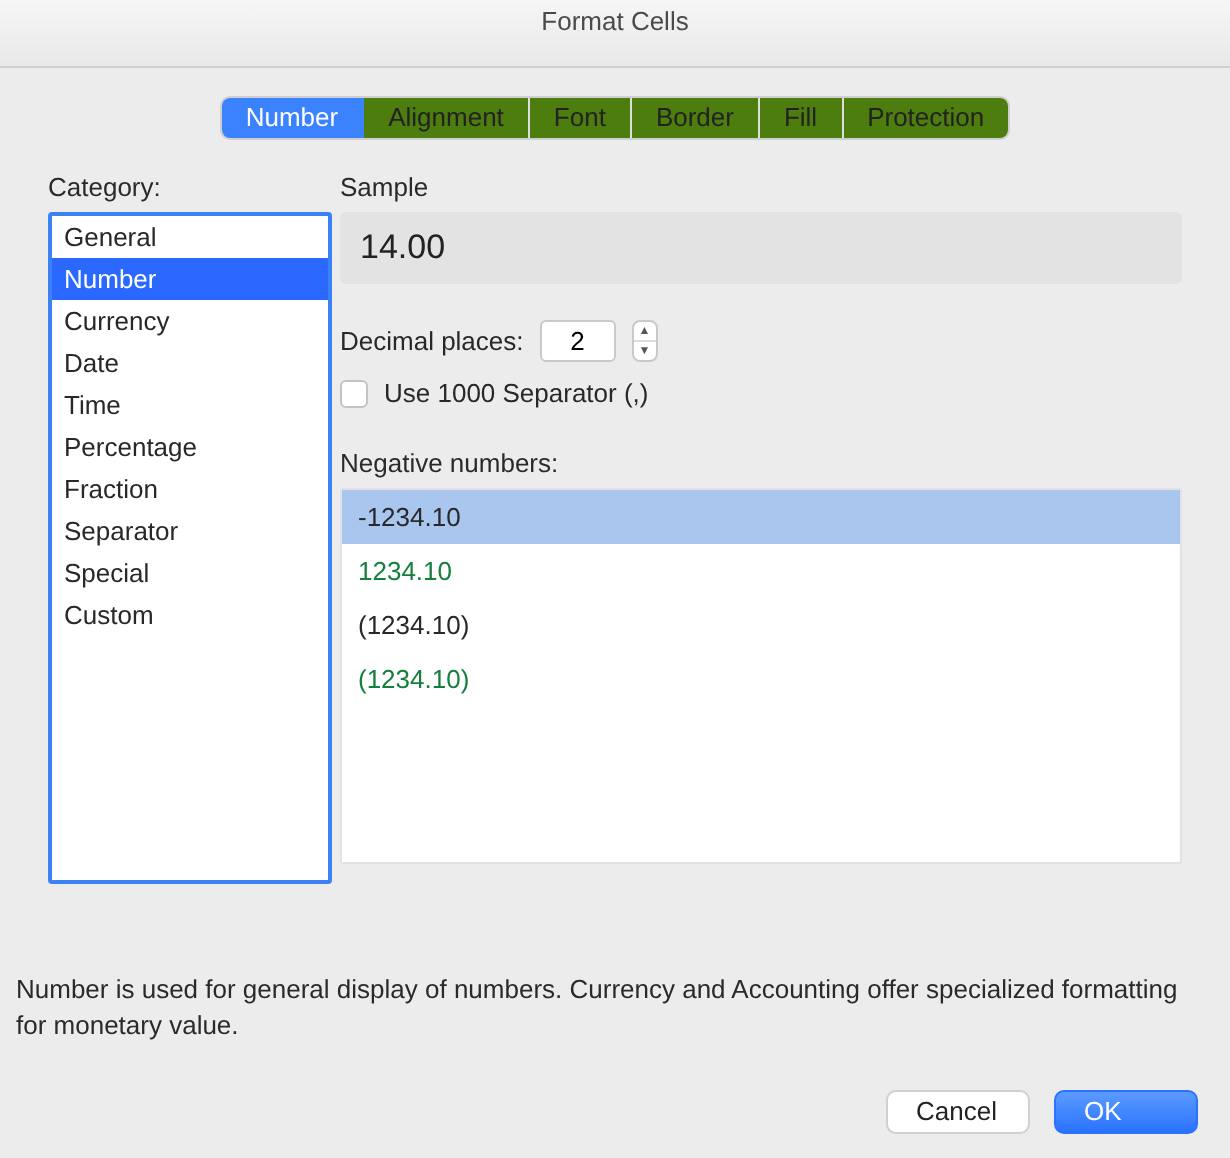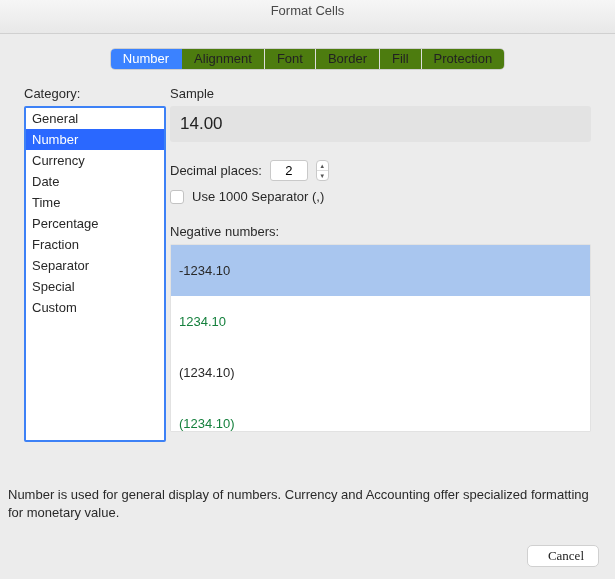--- a/index.html
+++ b/index.html
@@ -143,21 +143,21 @@
 
   .negbox {
     border: 1px solid #e2e2e2;
     background: #fff;
     height: 188px;
     border-radius: 1px;
     overflow: hidden;
     margin-top: 3px;
   }
   .negbox .nitem {
-    padding: 17px 8px;
+    padding: 5px 8px;
     font-size: 13px;
     line-height: 17px;
     font-family: inherit;
     cursor: default;
   }
   .negbox .nitem.sel {
     background: #a9c6ef;
   }
   .red { color: #15803d; }
 
@@ -176,25 +176,24 @@
     right: 16px;
     bottom: 12px;
     display: flex;
     gap: 12px;
   }
   .btn {
     height: 22px;
     min-width: 72px;
     border-radius: 5px;
     font-size: 13px;
-    text-align: right;
+    text-align: left;
     line-height: 20px;
     padding: 0 14px;
     cursor: default;
-    font-family: Liberation Serif, serif;
   }
   .btn-cancel {
     background: #fff;
     border: 1px solid #d0d0d0;
     color: #222;
   }
   .btn-ok {
     background: linear-gradient(#5b9bff, #2a72ff);
     border: 1px solid #2a72ff;
     color: #fff;
@@ -264,15 +263,16 @@
           <div class="nitem">(1234.10)</div>
           <div class="nitem red">(1234.10)</div>
         </div>
     </div>
   </div>
 
   <div class="desc">Number is used for general display of numbers.  Currency and Accounting offer specialized formatting for monetary value.</div>
 
   <div class="footer">
     <div class="btn btn-cancel">Cancel</div>
+    <div class="btn btn-ok">OK</div>
   </div>
 
 </div>
 
 </body></html>

